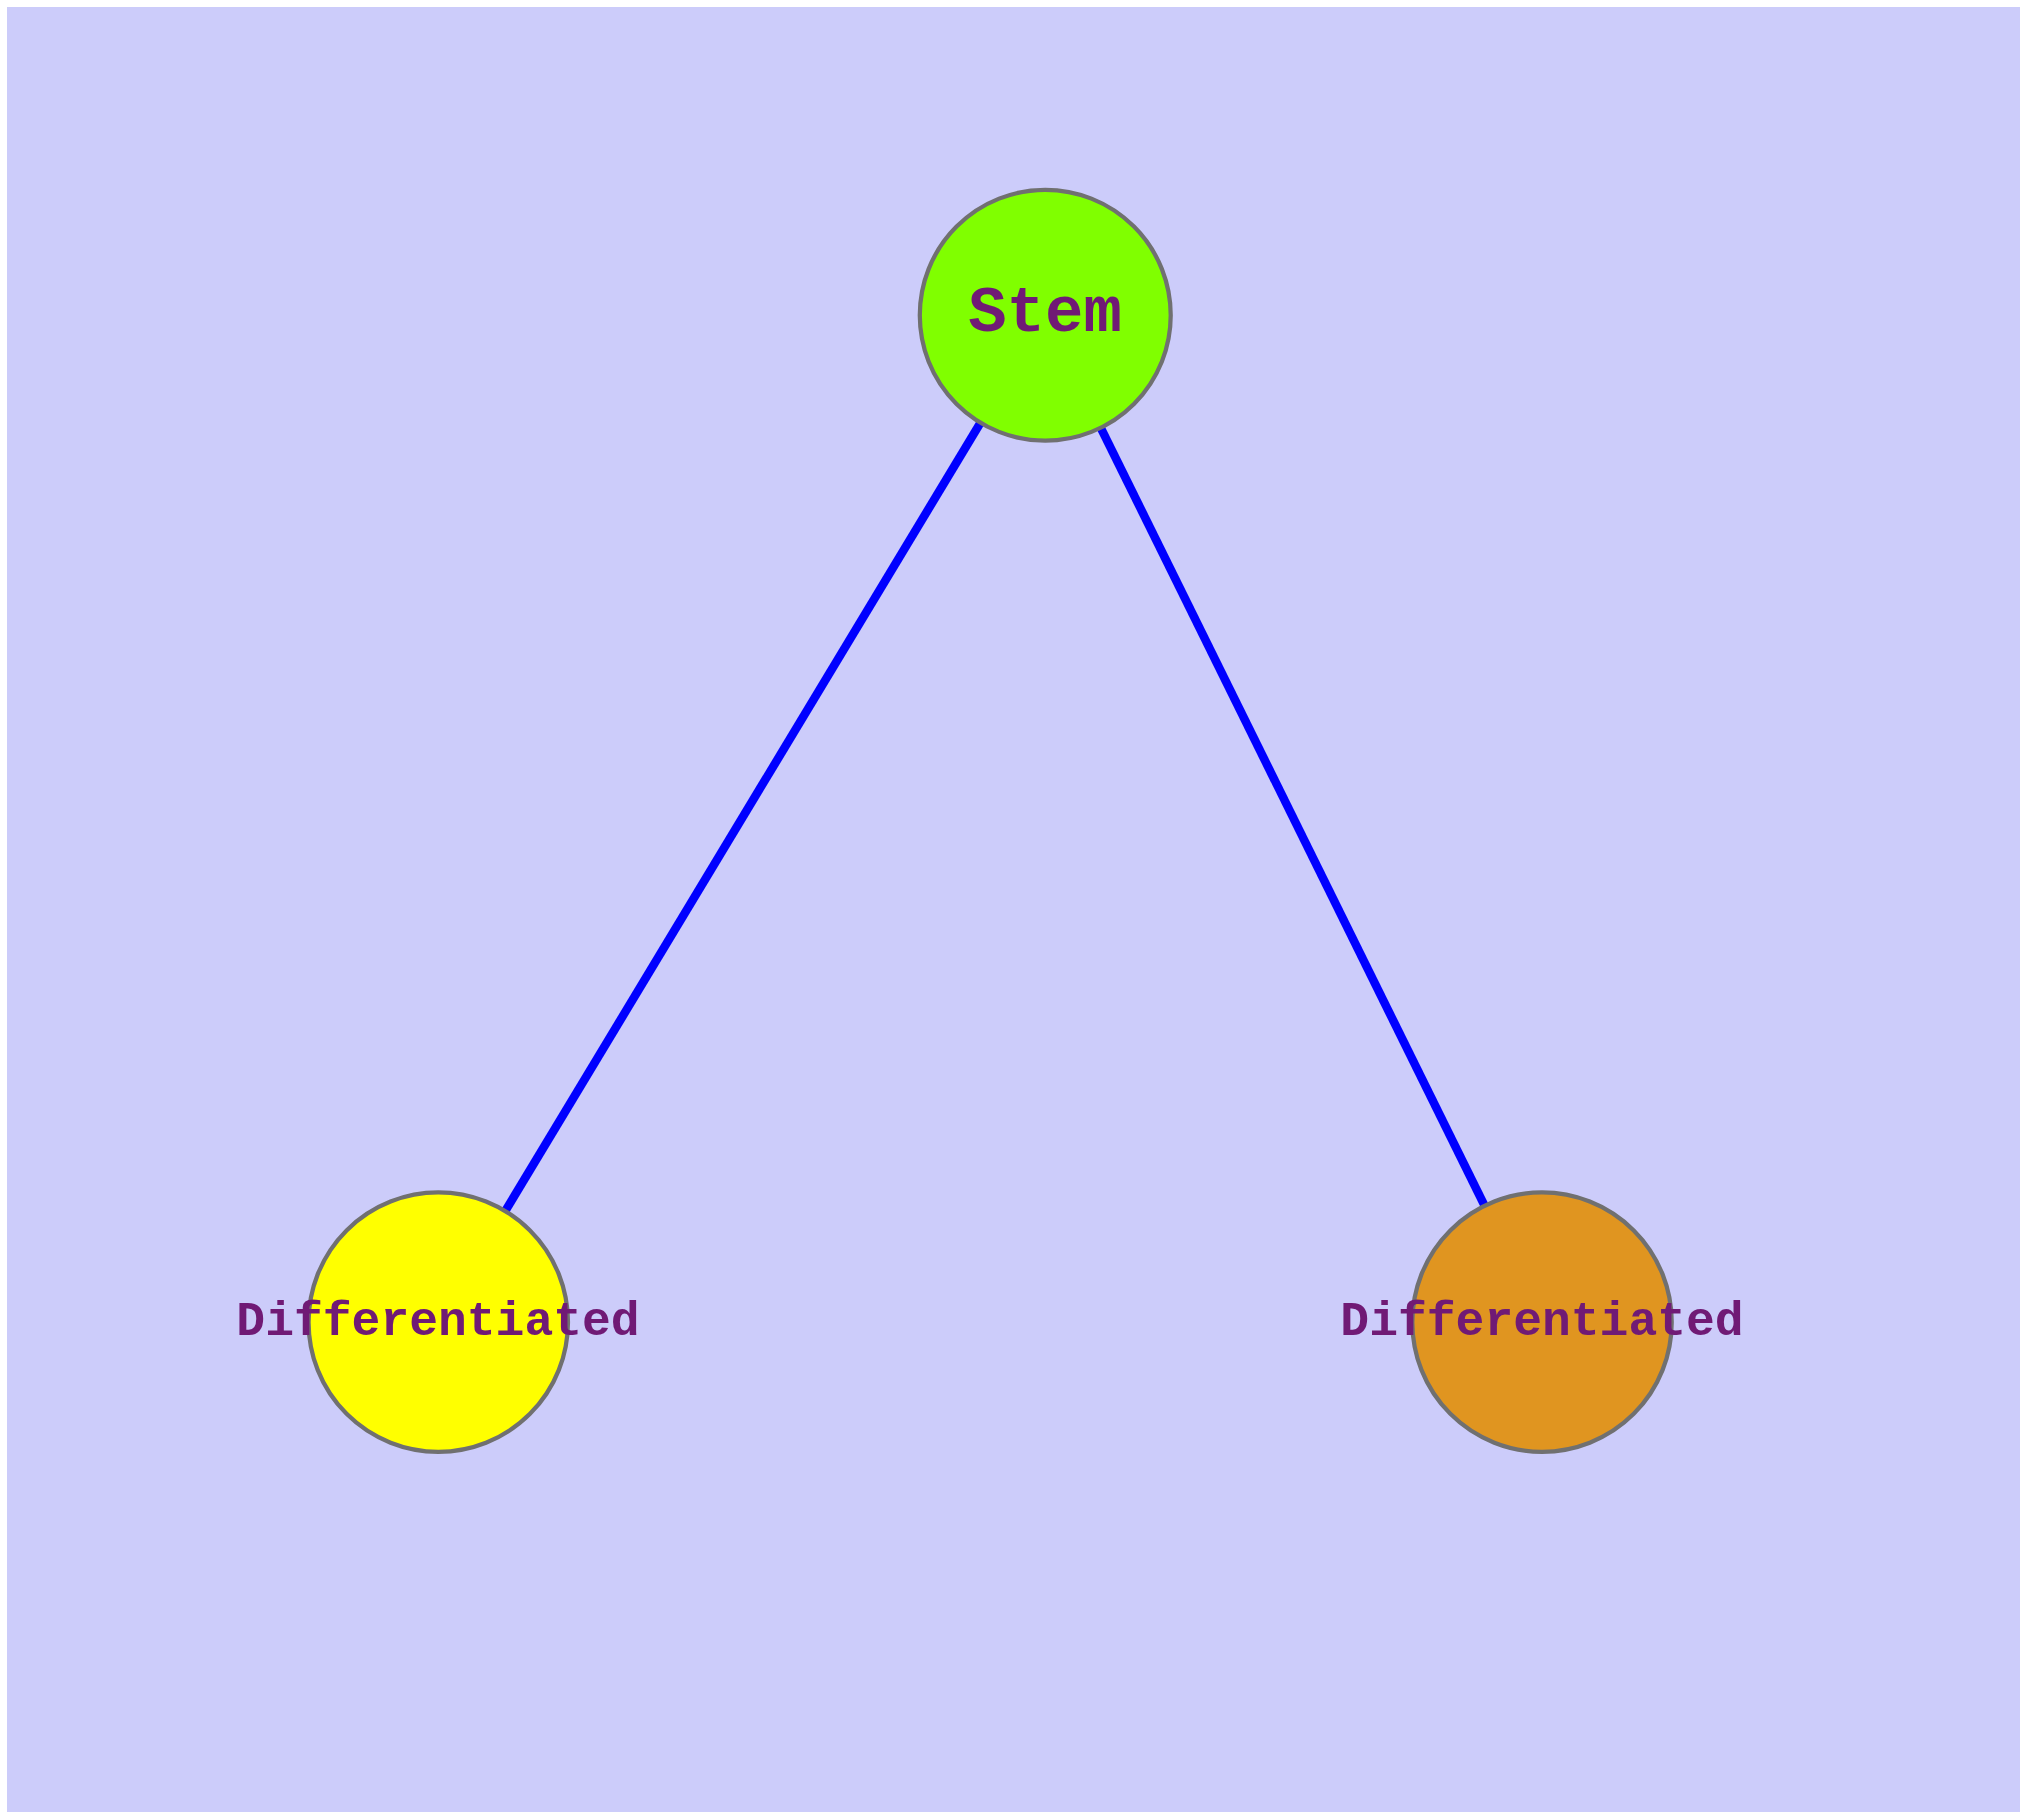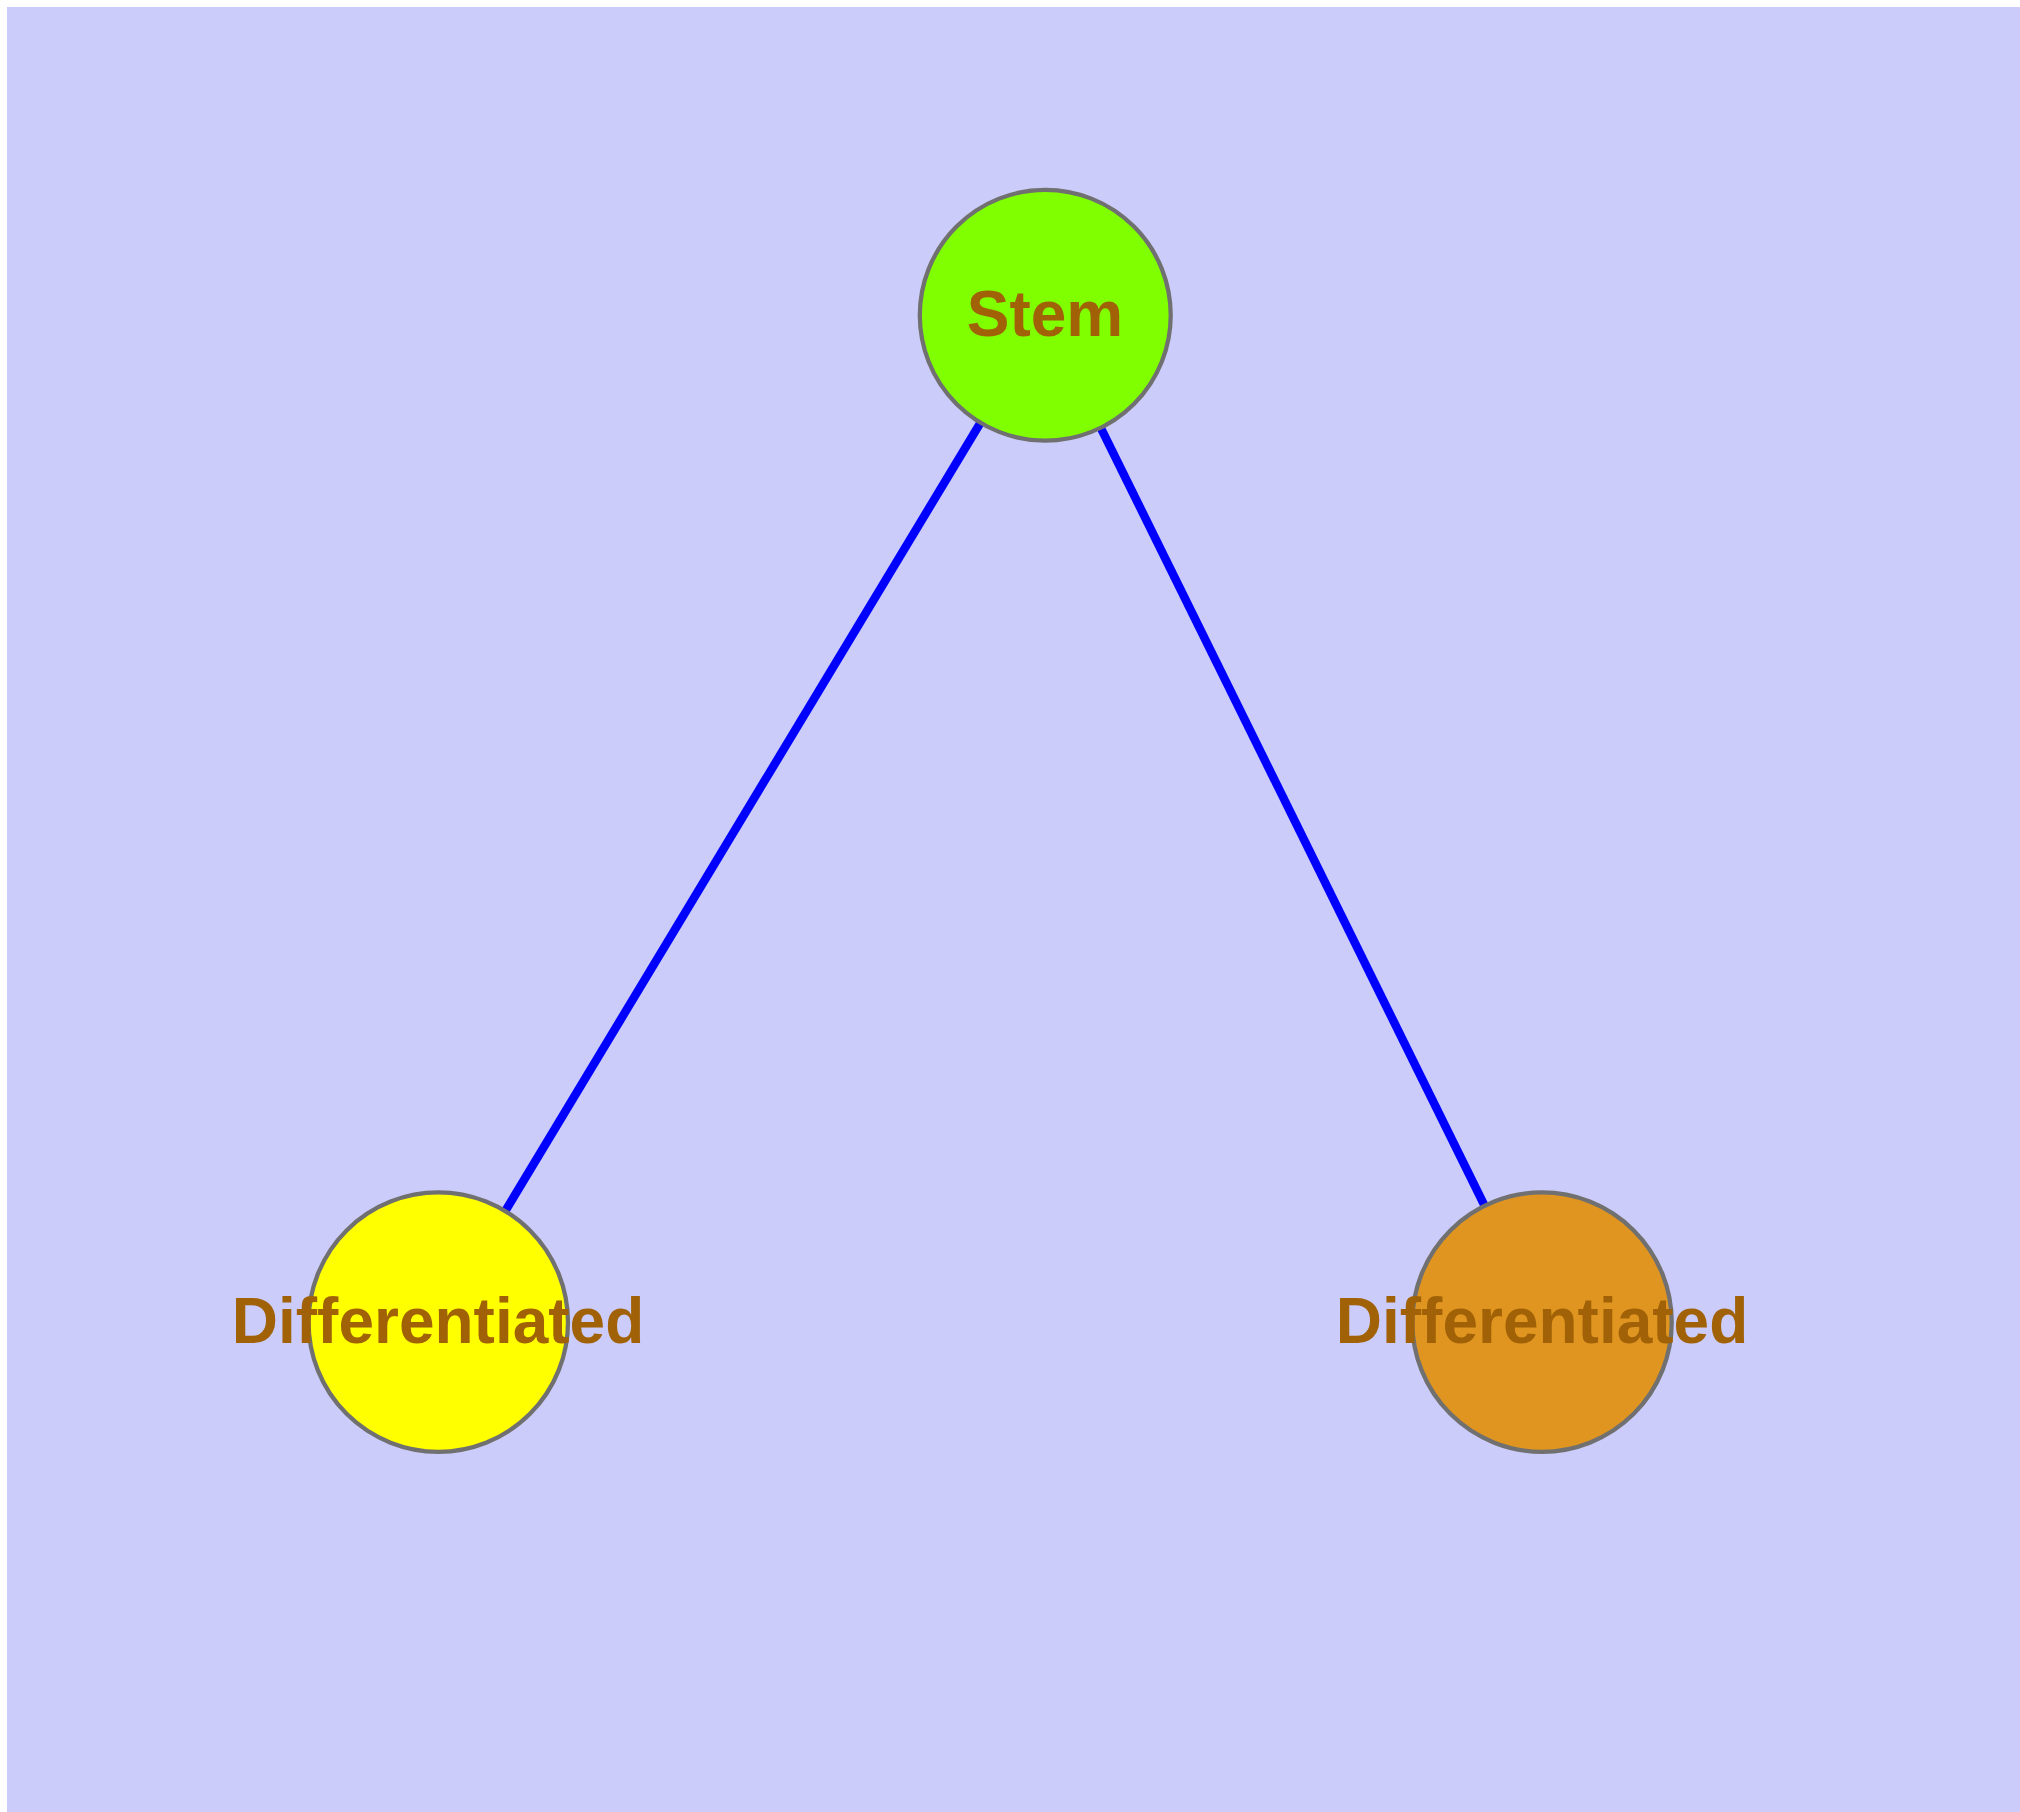--- a/index.html
+++ b/index.html
@@ -25,31 +25,31 @@
   #graph-svg {
     position: absolute;
     left: 0;
     top: 0;
     width: 2021px;
     height: 1812px;
     overflow: visible;
   }
   .node-label {
     position: absolute;
-    font-family: Liberation Sans, sans-serif;
+    font-family: Liberation Mono, monospace;
     font-weight: bold;
-    color: #a16207;
+    color: #701a75;
     text-align: left;
     line-height: 1.12;
     white-space: pre;
     pointer-events: none;
     transform: translate(-50%, -50%);
   }
   .label-stem { font-size: 64px; }
-  .label-diff { font-size: 64px; }
+  .label-diff { font-size: 48px; }
 </style>
 </head>
 <body>
 
 <div id="canvas">
 
   <div id="plot-area"></div>
 
   <svg id="graph-svg" viewBox="0 0 2384 2138" preserveAspectRatio="none">
 

